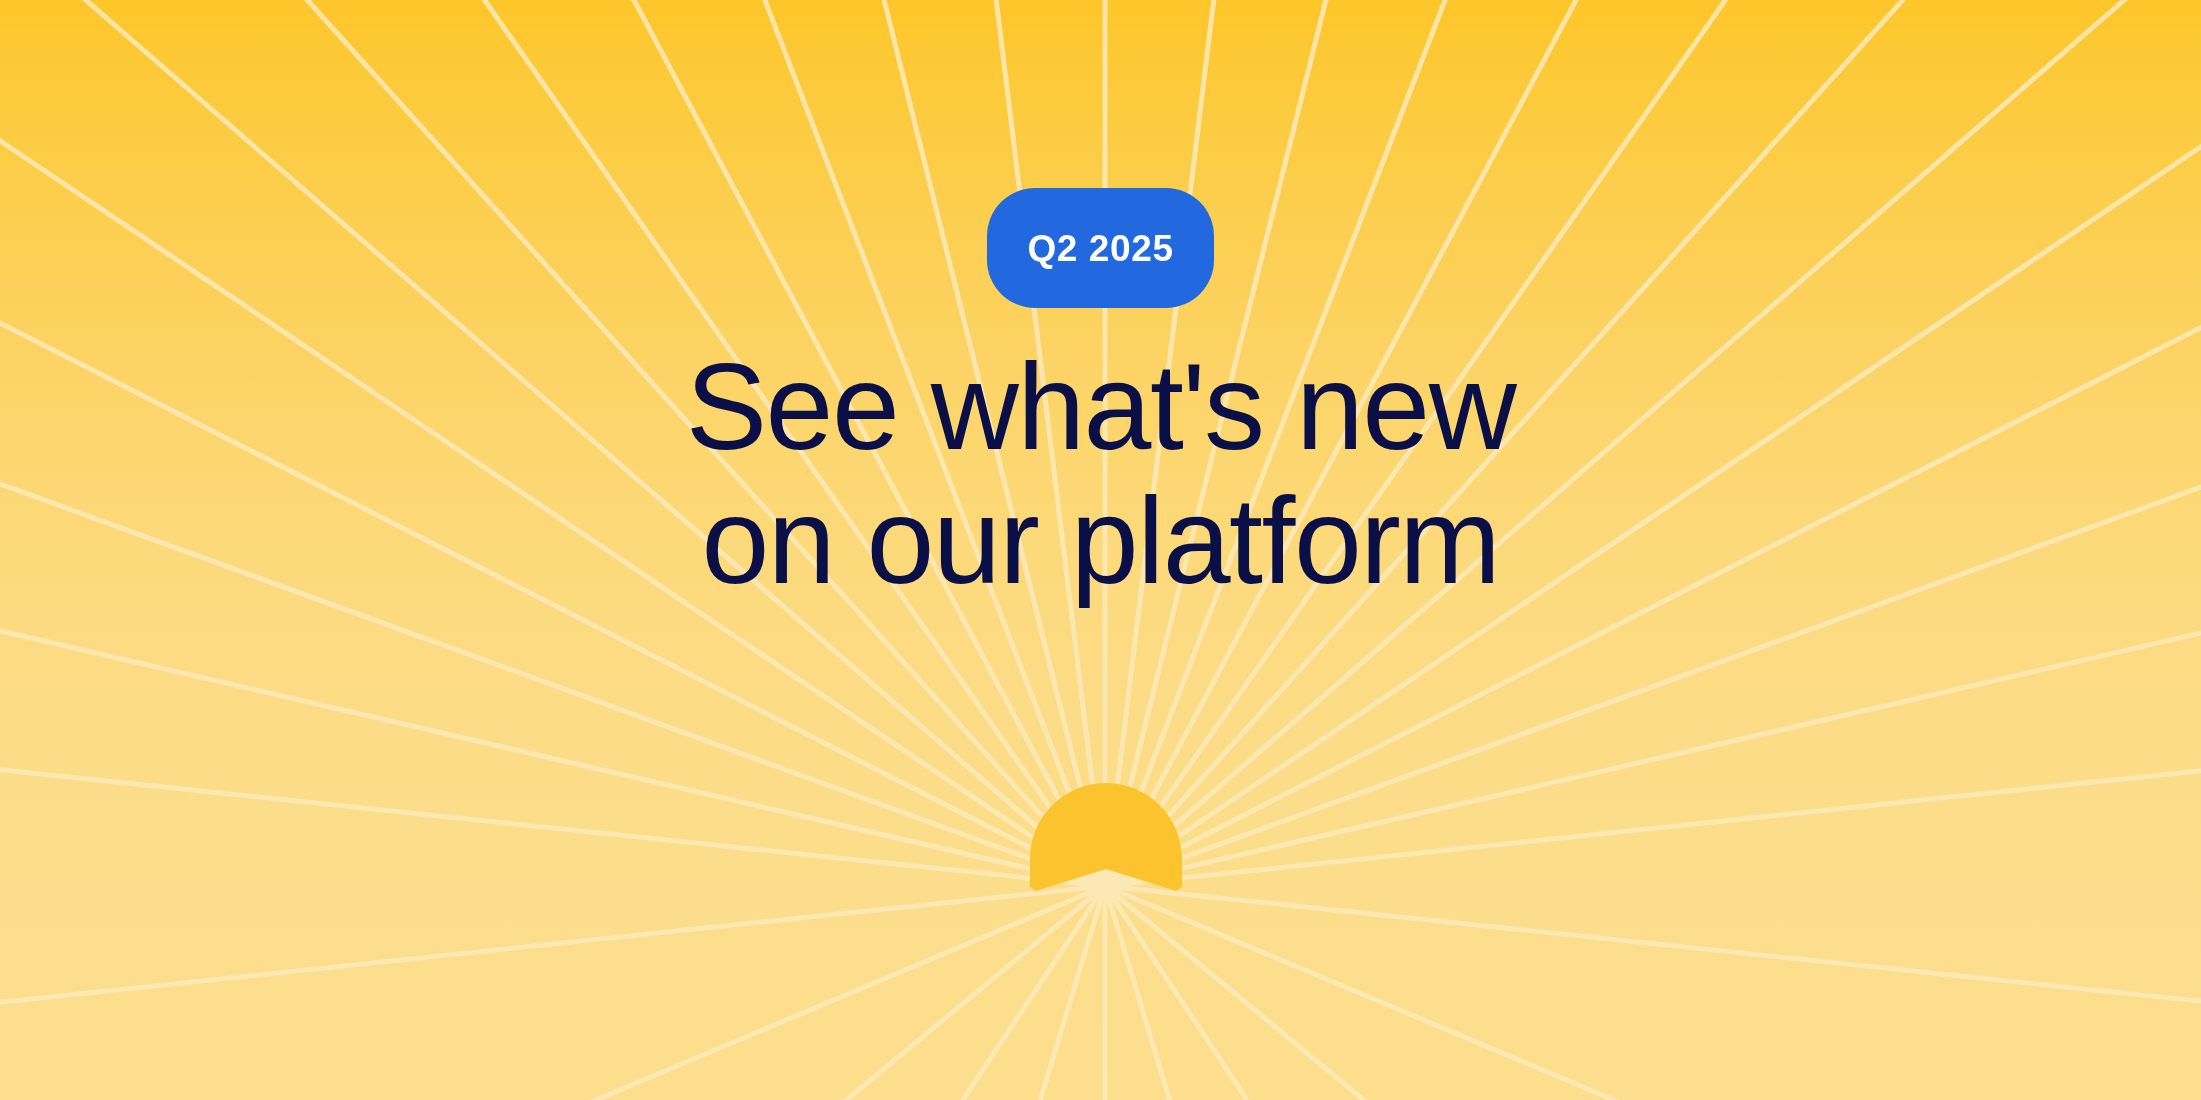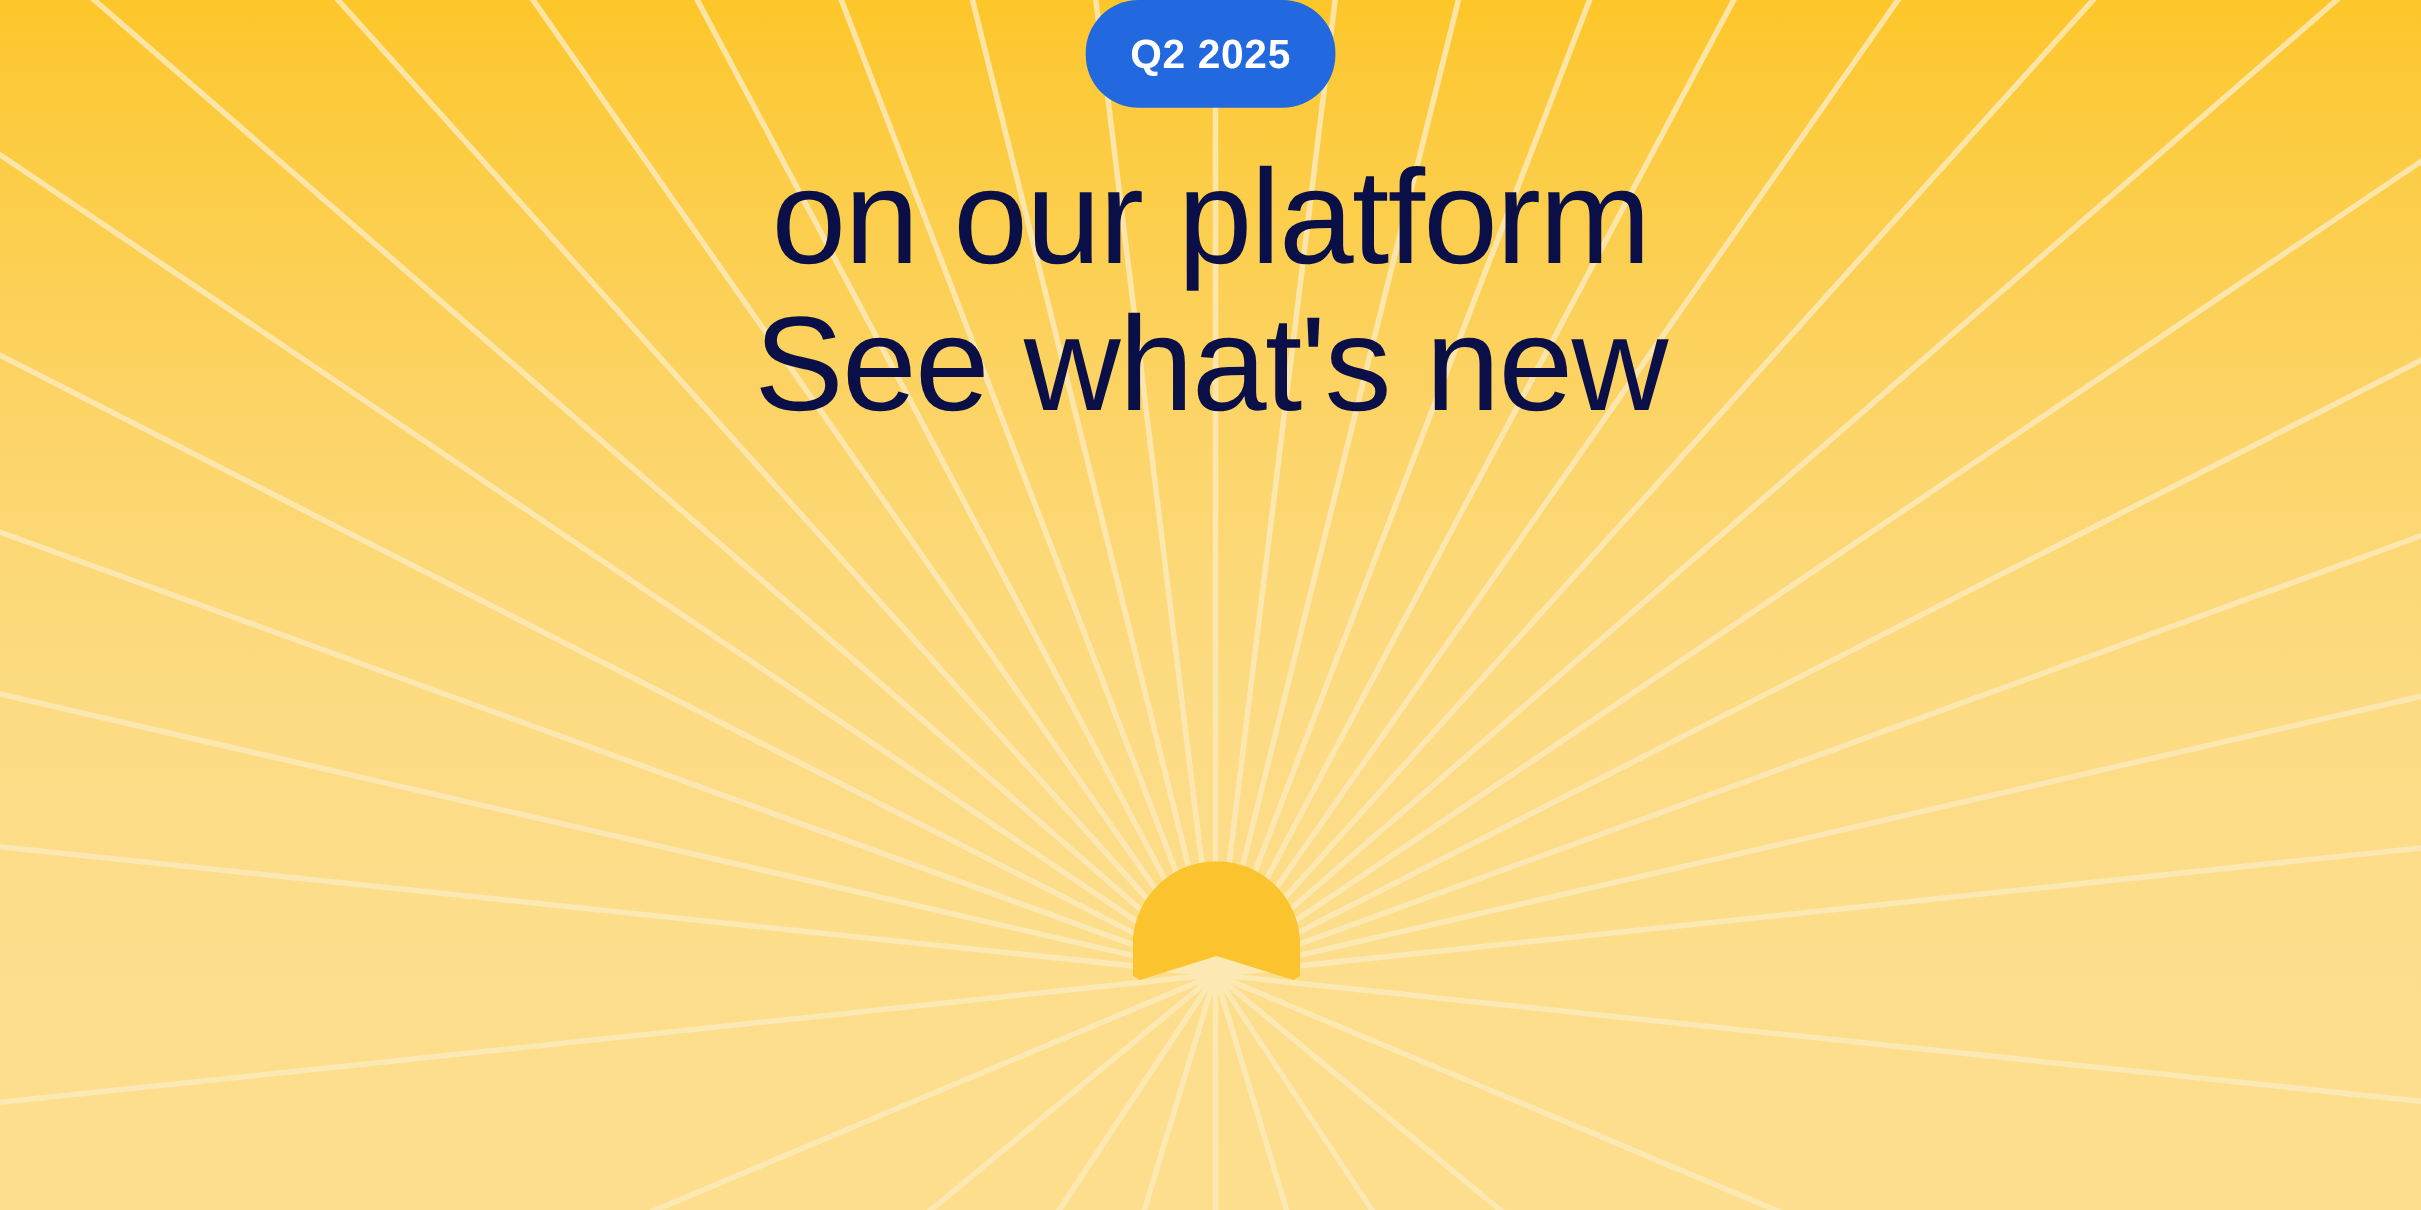--- a/index.html
+++ b/index.html
@@ -48,24 +48,25 @@
   
   .content {
     position: absolute;
     inset: 0;
     display: flex;
     flex-direction: column;
     align-items: center;
   }
 
   .badge {
+    margin-top: 188px;
     display: inline-flex;
     align-items: center;
     justify-content: center;
-    height: 98px;
+    height: 120px;
     padding: 0 40px;
     border-radius: 48px;
     background: #2268DE;
     color: #FFFFFF;
     font-size: 37px;
     font-weight: bold;
     letter-spacing: 0.6px;
     line-height: 1;
     user-select: none;
   }
@@ -143,18 +144,18 @@
              L 152 104
              L 152 76
              C 152 34 118 0 76 0 Z" fill="#FBC42E"></path>
   </svg>
 
   <div class="content">
 
     <div class="badge" style="background: rgb(34, 104, 222); color: rgb(255, 255, 255);">Q2 2025</div>
 
     <h1 class="headline" style="color: rgb(10, 16, 71);">
+      <span class="line">See what's new</span>
       <span class="line">on our platform</span>
-      <span class="line">See what's new</span>
     </h1>
 
   </div>
 </div>
 
 </body></html>

